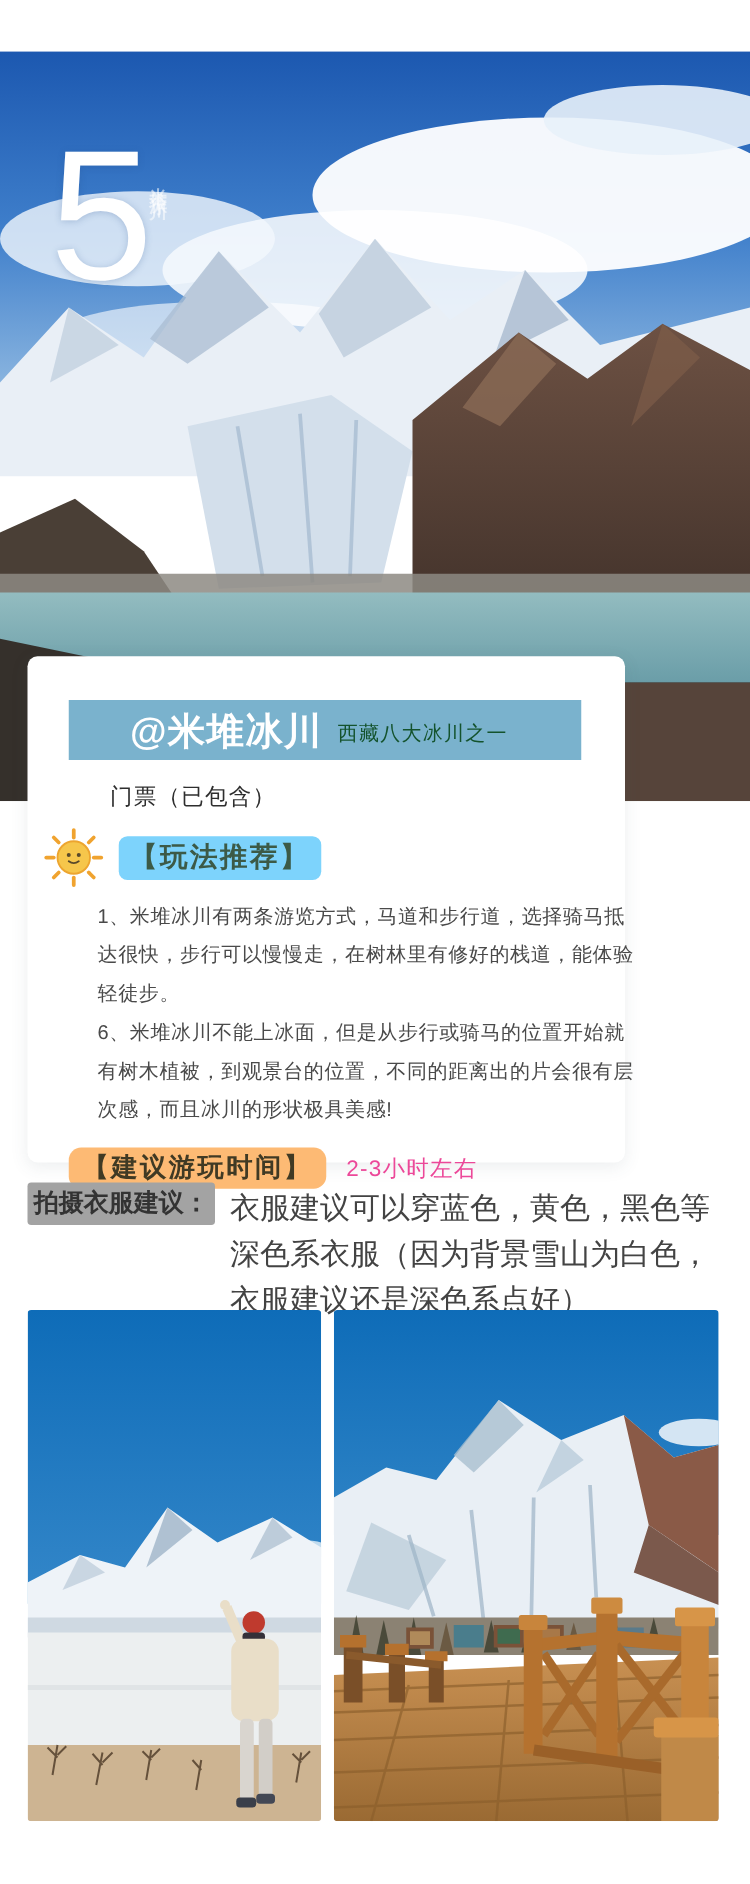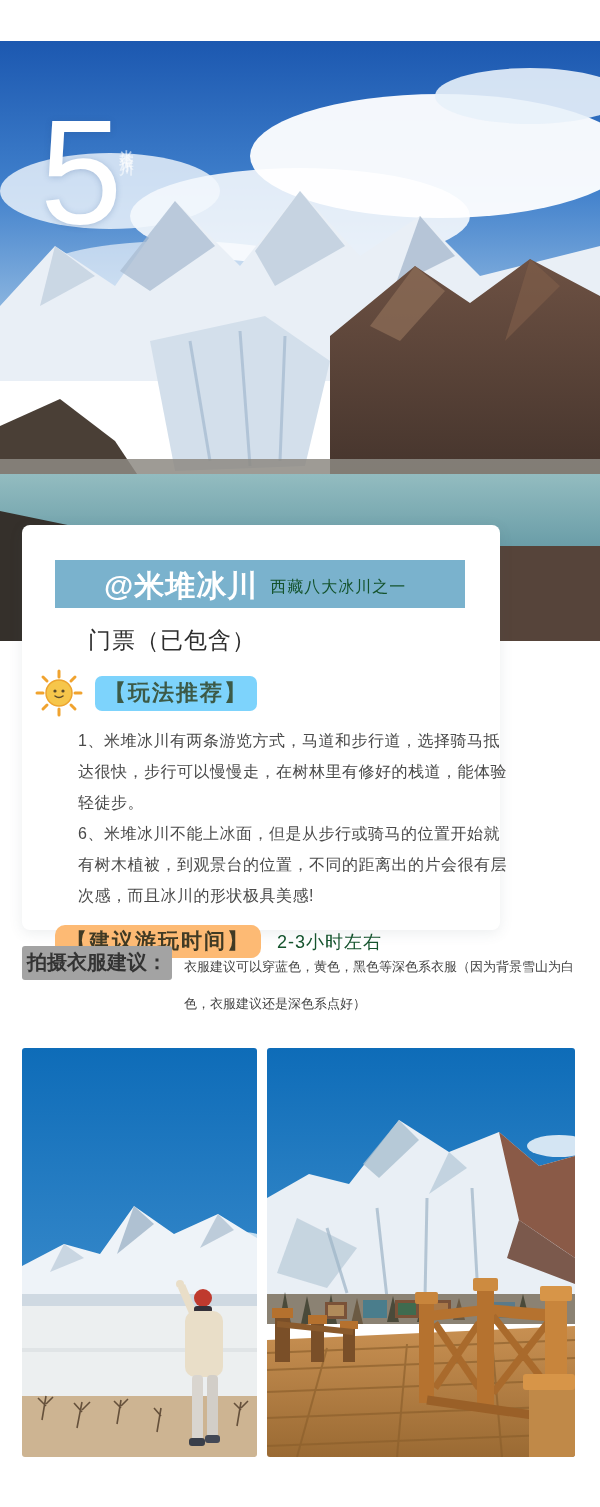--- a/index.html
+++ b/index.html
@@ -14,38 +14,38 @@
   .hero-vertical { position:absolute; top:98px; left:118px; writing-mode:vertical-rl;
     font-size:14px; letter-spacing:4px; color:rgba(255,255,255,.55); font-weight:bold; }
 
   
   .card { position:absolute; top:525px; left:22px; width:478px; height:405px; background:#ffffff;
     border-radius:8px; box-shadow:0 3px 14px rgba(70,90,100,.10); }
   .banner { margin:35px 0 0 33px; width:410px; height:48px; background:#7ab2cd;
     display:flex; align-items:flex-end; padding:0 0 7px 30px; }
   .banner-title { color:#ffffff; font-size:30px; font-weight:bold; line-height:1; letter-spacing:1px;margin-left:19px; }
   .banner-sub { color:#14532d; font-size:16px; margin-left:12px; padding-bottom:3px; letter-spacing:1px; }
-  .ticket { margin:17px 0 0 66px; font-size:23px; color:#2e2e2e; letter-spacing:1px; }
+  .ticket { margin:17px 0 0 66px; font-size:18px; color:#2e2e2e; letter-spacing:1px; }
   .play-row { margin:13px 0 0 13px; display:flex; align-items:center; }
   .sun { width:48px; height:48px; flex:0 0 auto; }
   .play-title { margin-left:12px; background:#7dd3fc; color:#3c5a47; font-weight:bold;
     font-size:22px; padding:2px 9px 3px; border-radius:7px; letter-spacing:2px; }
   .tips { margin:8px 0 0 56px; width:432px; font-size:16px; line-height:31px; color:#4a4a4a;
     letter-spacing:.5px; }
   .tips p { margin:0; }
   .duration-row { margin:14px 0 0 33px; display:flex; align-items:center; }
   .duration-label { background:#fdba74; color:#403a24; font-weight:bold; font-size:21px;
     padding:2px 11px 3px; border-radius:10px; letter-spacing:2px; }
-  .duration-value { margin-left:16px; font-size:18px; color:#14532d; letter-spacing:1px; }
+  .duration-value { margin-left:16px; font-size:18px; color:#ec4899; letter-spacing:1px; }
 
   
   .clothing { position:absolute; top:946px; left:22px; width:558px; display:flex; align-items:flex-start; }
   .clothing-label { background:#a3a3a3; color:#333333; font-weight:bold; font-size:20px;
     padding:3px 5px 4px; border-radius:3px; white-space:nowrap; flex:0 0 auto; }
-  .clothing-text { margin-left:12px; font-size:13px; line-height:37px; color:#434343; padding-top:2px; }
+  .clothing-text { margin-left:12px; font-size:24px; line-height:37px; color:#434343; padding-top:2px; }
 
   
   .photos { position:absolute; top:1048px; left:22px; width:553px; display:flex; }
   .photo { border-radius:3px; overflow:hidden; }
   .photo-left  { width:235px; height:409px; }
   .photo-right { width:308px; height:409px; margin-left:10px; }
   .photo svg { display:block; }
 </style>
 </head>
 <body>

